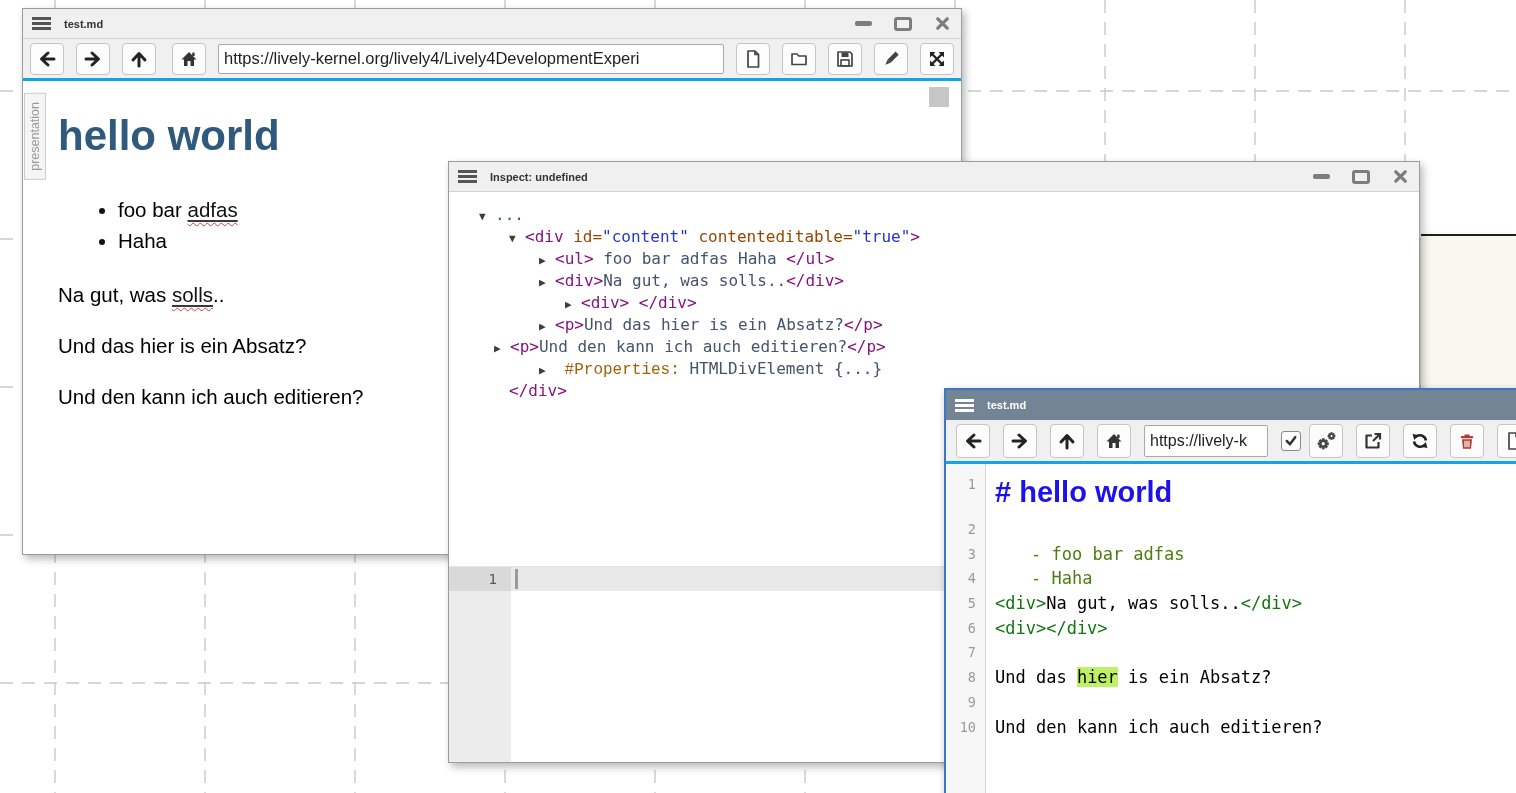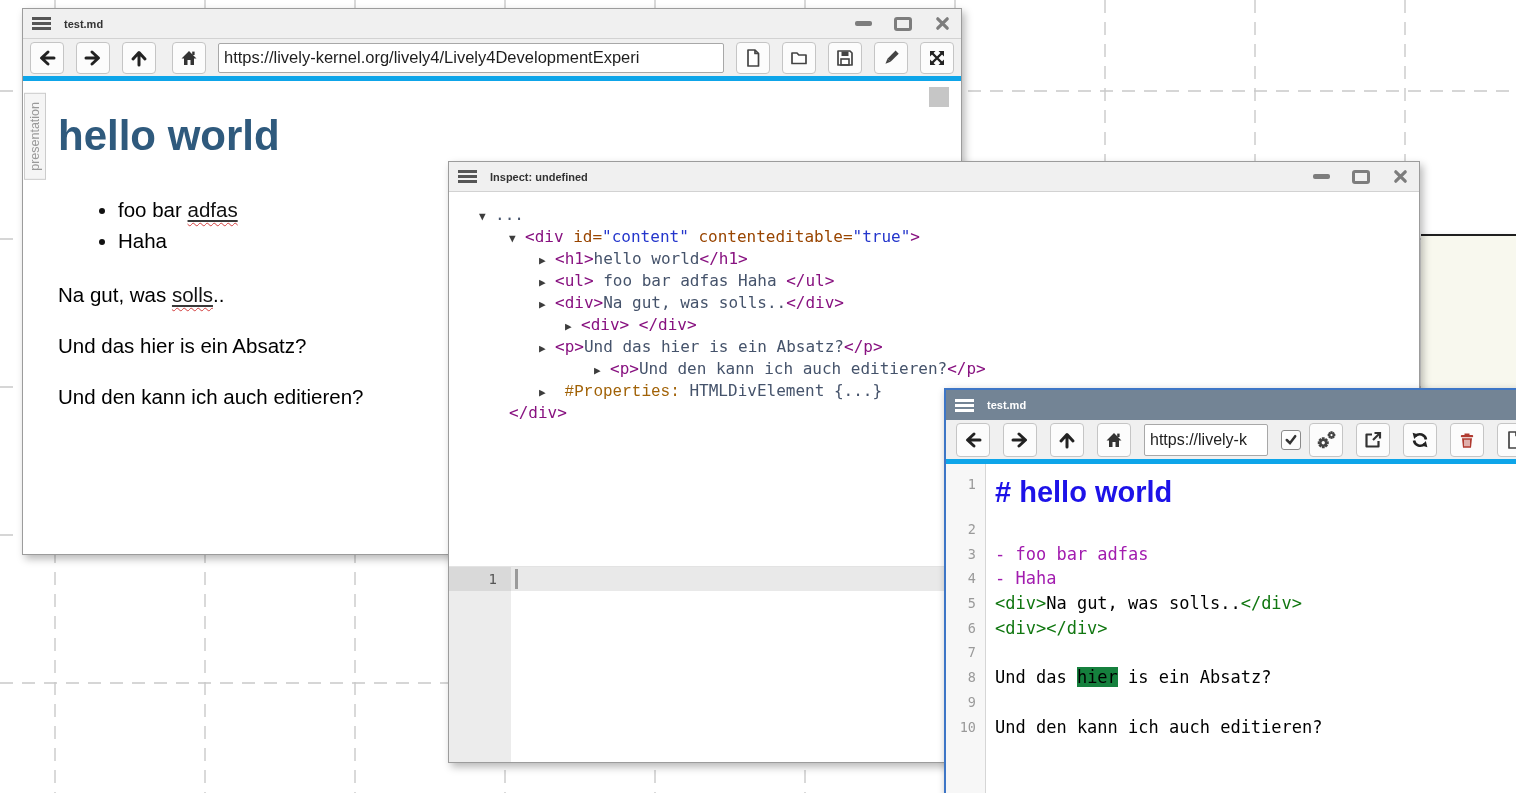--- a/index.html
+++ b/index.html
@@ -16,21 +16,21 @@
           box-shadow:3px 4px 8px rgba(0,0,0,.28);}
   .tbar{height:30px;display:flex;align-items:center;background:#f0f0f0;
         border-bottom:1px solid #d2d2d2;padding:0 6px 0 9px;}
   .tbar .title{font-weight:bold;font-size:11px;color:#333;margin-left:13px;white-space:nowrap;}
   .burger{width:19px;height:13px;flex:none;
     background:linear-gradient(to bottom,#555 0 3px,transparent 3px 5px,#555 5px 8px,transparent 8px 10px,#555 10px 13px);}
   .ctrls{margin-left:auto;display:flex;align-items:center;gap:22px;padding-right:4px;}
   .ctrl-min{width:17px;height:5px;background:#7d7d7d;border-radius:2px;}
   .ctrl-max{width:18px;height:14px;border:3px solid #7d7d7d;border-radius:3px;background:transparent;}
   .toolbar{position:absolute;left:0;right:0;display:flex;align-items:center;background:#f0f0f0;
-           border-bottom:5px solid #0ea5e9;overflow:hidden;}
+           border-bottom:3px solid #0ea5e9;overflow:hidden;}
   .tb-btn{flex:none;background:#fcfcfc;border:1px solid #c5c5c5;border-radius:4px;
           display:flex;align-items:center;justify-content:center;}
   .url{border:1px solid #a8a8a8;border-radius:2px;background:#fff;color:#1e1e1e;
        padding:0 5px;font-family:"Liberation Sans",sans-serif;}
 
   
   #winA{left:22px;top:8px;width:940px;height:547px;z-index:2;}
   #winA .toolbar{top:30px;height:42px;padding:0 7px;gap:12px;}
   #winA .tb-btn{width:34px;height:32px;}
   #winA .url{width:512px;height:30px;font-size:16.5px;}
@@ -81,24 +81,24 @@
   .ed-gutterbg{position:absolute;left:0;top:0;bottom:0;width:40px;background:#f7f7f7;
     border-right:1px solid #d6d6d6;}
   .ed-lines{position:absolute;left:0;right:0;top:6px;}
   .ed-row{display:flex;height:24.7px;line-height:24.7px;}
   .ed-num{flex:none;width:40px;color:#9a9a9a;font-size:13.5px;text-align:right;padding-right:9px;
     background:#f7f7f7;border-right:1px solid #d6d6d6;}
   .ed-row .line-body{padding-left:9px;white-space:pre;}
   .ed-row.h1row{height:47px;line-height:44px;}
   .h1row .ed-num{line-height:28px;}
   .tk-header{font-family:"Liberation Sans",sans-serif;font-weight:bold;font-size:29px;color:#1d12e8;}
-  .tk-list{color:#a21caf;}
+  .tk-list{color:#4d7c0f;margin-left:36px;}
   .tk-htag{color:#117711;}
   .tk-plain{color:#000;}
-  .tk-hl{background:#15803d;}
+  .tk-hl{background:#bef264;}
 </style>
 </head>
 <body>
 
 <svg id="grid" width="1516" height="793">
   <g stroke="#c9c9c9" stroke-width="1.4" stroke-dasharray="13 9">
     <line x1="55" y1="0" x2="55" y2="793"></line>
       <line x1="205" y1="0" x2="205" y2="793"></line>
     <line x1="355" y1="0" x2="355" y2="793"></line>
       <line x1="505" y1="0" x2="505" y2="793"></line>
@@ -213,26 +213,25 @@
       <span class="ctrl-min"></span>
       <span class="ctrl-max"></span>
       <svg width="17" height="17" viewBox="0 0 18 18">
           <path d="M4 4 L14 14 M14 4 L4 14" stroke="#7d7d7d" stroke-width="3.4" stroke-linecap="round"></path>
         </svg>
     </span>
   </div>
   <div class="tree">
       <div class="tree-line" style="padding-left: 30px;"><span class="line-body"><span class="tk-arrow">▼</span><span class="tk-text">...</span></span></div>
       <div class="tree-line" style="padding-left: 60px;"><span class="line-body"><span class="tk-arrow">▼</span><span class="tk-tag">&lt;div</span><span class="tk-text"> </span><span class="tk-attr">id=</span><span class="tk-val">"content"</span><span class="tk-text"> </span><span class="tk-attr">contenteditable=</span><span class="tk-val">"true"</span><span class="tk-tag">&gt;</span></span></div>
-      <div class="tree-line" style="padding-left: 90px;"><span class="line-body"><span class="tk-arrow">▶</span><span class="tk-tag">&lt;h1&gt;</span><span class="tk-text">hello world</span><span class="tk-tag">&lt;/h1&gt;</span></span></div>
       <div class="tree-line" style="padding-left: 90px;"><span class="line-body"><span class="tk-arrow">▶</span><span class="tk-tag">&lt;ul&gt;</span><span class="tk-text"> foo bar adfas Haha </span><span class="tk-tag">&lt;/ul&gt;</span></span></div>
       <div class="tree-line" style="padding-left: 90px;"><span class="line-body"><span class="tk-arrow">▶</span><span class="tk-tag">&lt;div&gt;</span><span class="tk-text">Na gut, was solls..</span><span class="tk-tag">&lt;/div&gt;</span></span></div>
       <div class="tree-line" style="padding-left: 116px;"><span class="line-body"><span class="tk-arrow">▶</span><span class="tk-tag">&lt;div&gt;</span><span class="tk-text"> </span><span class="tk-tag">&lt;/div&gt;</span></span></div>
       <div class="tree-line" style="padding-left: 90px;"><span class="line-body"><span class="tk-arrow">▶</span><span class="tk-tag">&lt;p&gt;</span><span class="tk-text">Und das hier is ein Absatz?</span><span class="tk-tag">&lt;/p&gt;</span></span></div>
-      <div class="tree-line" style="padding-left: 114px; margin-left: 31px;"><span class="line-body"><span class="tk-arrow">▶</span><span class="tk-tag">&lt;p&gt;</span><span class="tk-text">Und den kann ich auch editieren?</span><span class="tk-tag">&lt;/p&gt;</span></span></div>
+      <div class="tree-line" style="padding-left: 45px;"><span class="line-body"><span class="tk-arrow">▶</span><span class="tk-tag">&lt;p&gt;</span><span class="tk-text">Und den kann ich auch editieren?</span><span class="tk-tag">&lt;/p&gt;</span></span></div>
       <div class="tree-line" style="padding-left: 90px;"><span class="line-body"><span class="tk-arrow">▶</span><span class="tk-prop"> #Properties:</span><span class="tk-text"> HTMLDivElement {...}</span></span></div>
       <div class="tree-line" style="padding-left: 60px;"><span class="line-body"><span class="tk-tag">&lt;/div&gt;</span></span></div>
     </div>
   <div class="editor">
     <span class="insp-gutter"></span>
     <span class="insp-row1"></span>
     <span class="insp-row1-gut">1</span>
     <span class="insp-cursor"></span>
   </div>
 </div>

